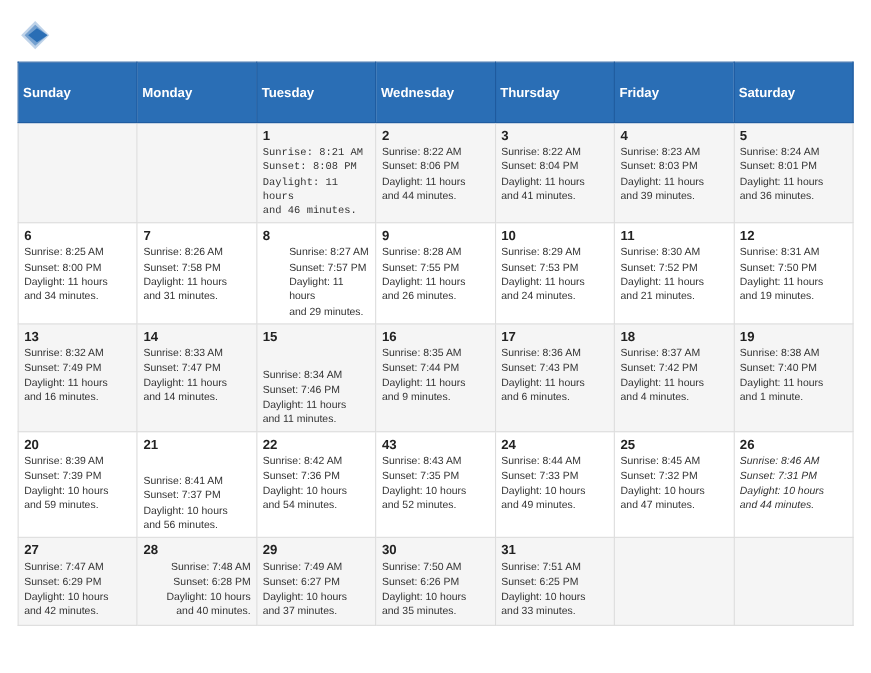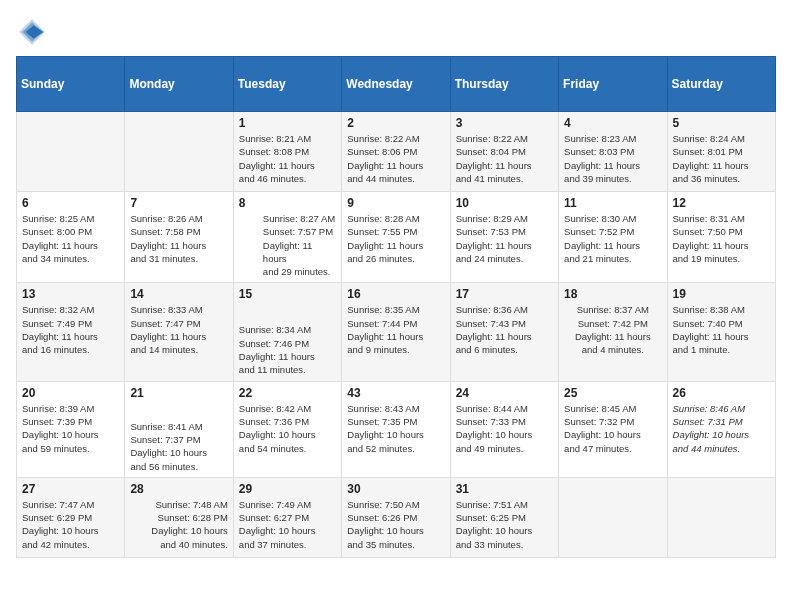--- a/index.html
+++ b/index.html
@@ -117,21 +117,21 @@
         <th>Friday</th>
         <th>Saturday</th>
       </tr>
   </thead>
   <tbody id="calendar-body">
   <tr>
         <td></td>
         <td></td>
         <td>
           <div class="day-number">1</div>
-          <div class="day-info" style="white-space: pre-line;">Sunrise: 8:21 AM
+          <div class="day-info" style="white-space: pre-line; font-family: Liberation Mono, monospace;">Sunrise: 8:21 AM
 Sunset: 8:08 PM
 Daylight: 11 hours
 and 46 minutes.</div>
         </td>
         <td>
           <div class="day-number">2</div>
           <div class="day-info" style="white-space: pre-line;">Sunrise: 8:22 AM
 Sunset: 8:06 PM
 Daylight: 11 hours
 and 44 minutes.</div>
@@ -240,21 +240,21 @@
         </td>
         <td>
           <div class="day-number">17</div>
           <div class="day-info" style="white-space: pre-line;">Sunrise: 8:36 AM
 Sunset: 7:43 PM
 Daylight: 11 hours
 and 6 minutes.</div>
         </td>
         <td>
           <div class="day-number">18</div>
-          <div class="day-info" style="white-space: pre-line; text-align: center;">Sunrise: 8:37 AM
+          <div class="day-info" style="white-space: pre-line;">Sunrise: 8:37 AM
 Sunset: 7:42 PM
 Daylight: 11 hours
 and 4 minutes.</div>
         </td>
         <td>
           <div class="day-number">19</div>
           <div class="day-info" style="white-space: pre-line;">Sunrise: 8:38 AM
 Sunset: 7:40 PM
 Daylight: 11 hours
 and 1 minute.</div>

